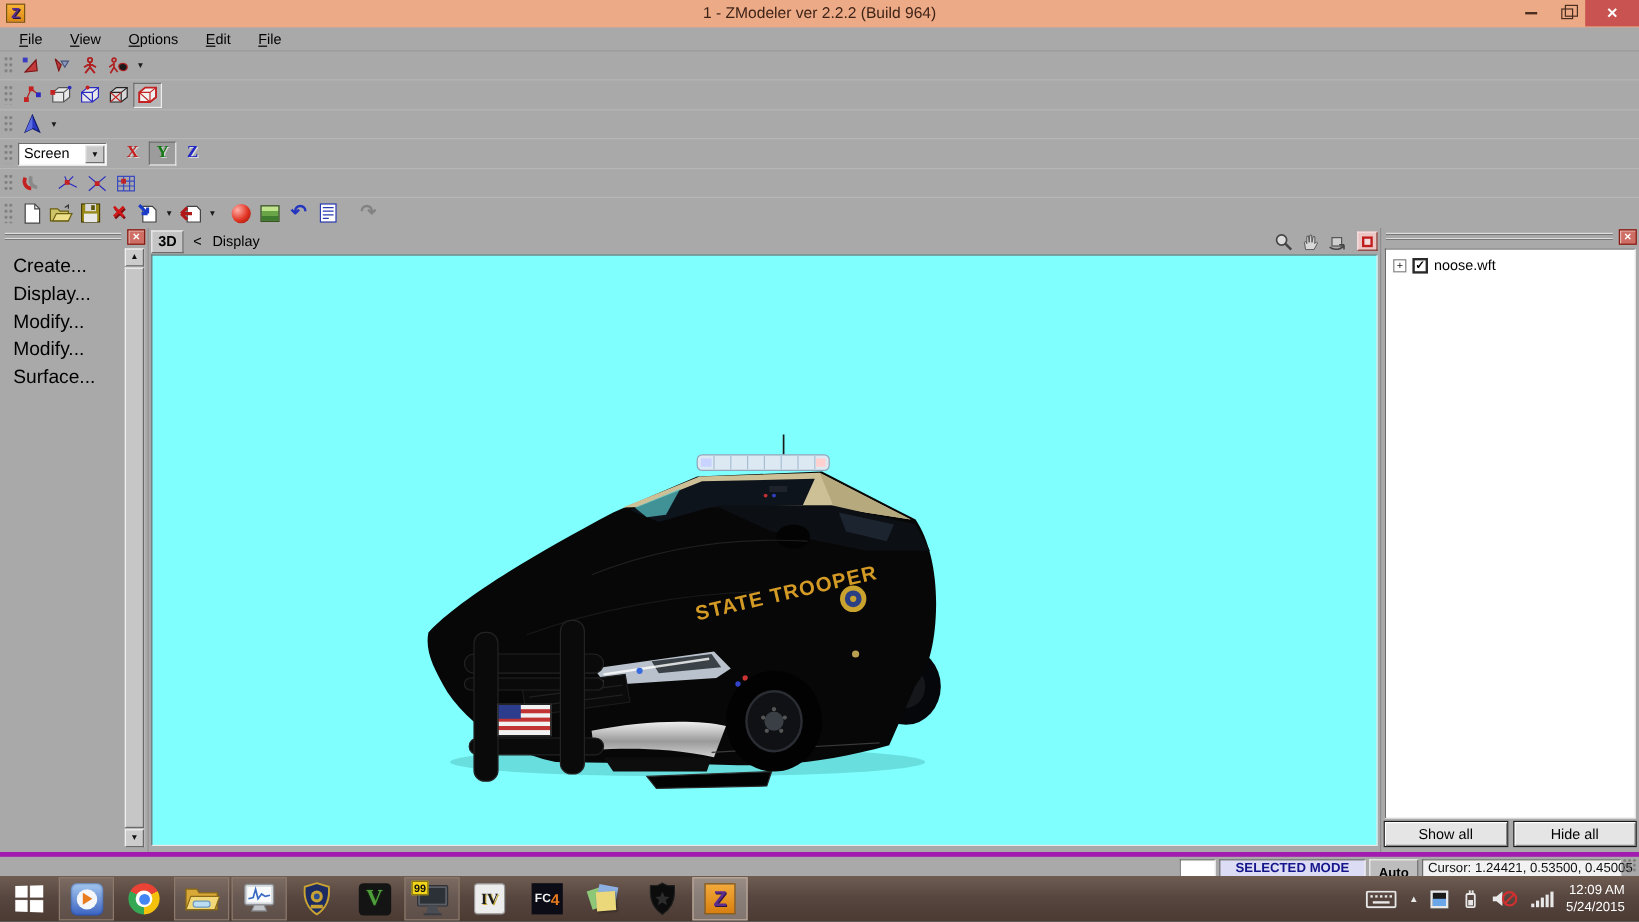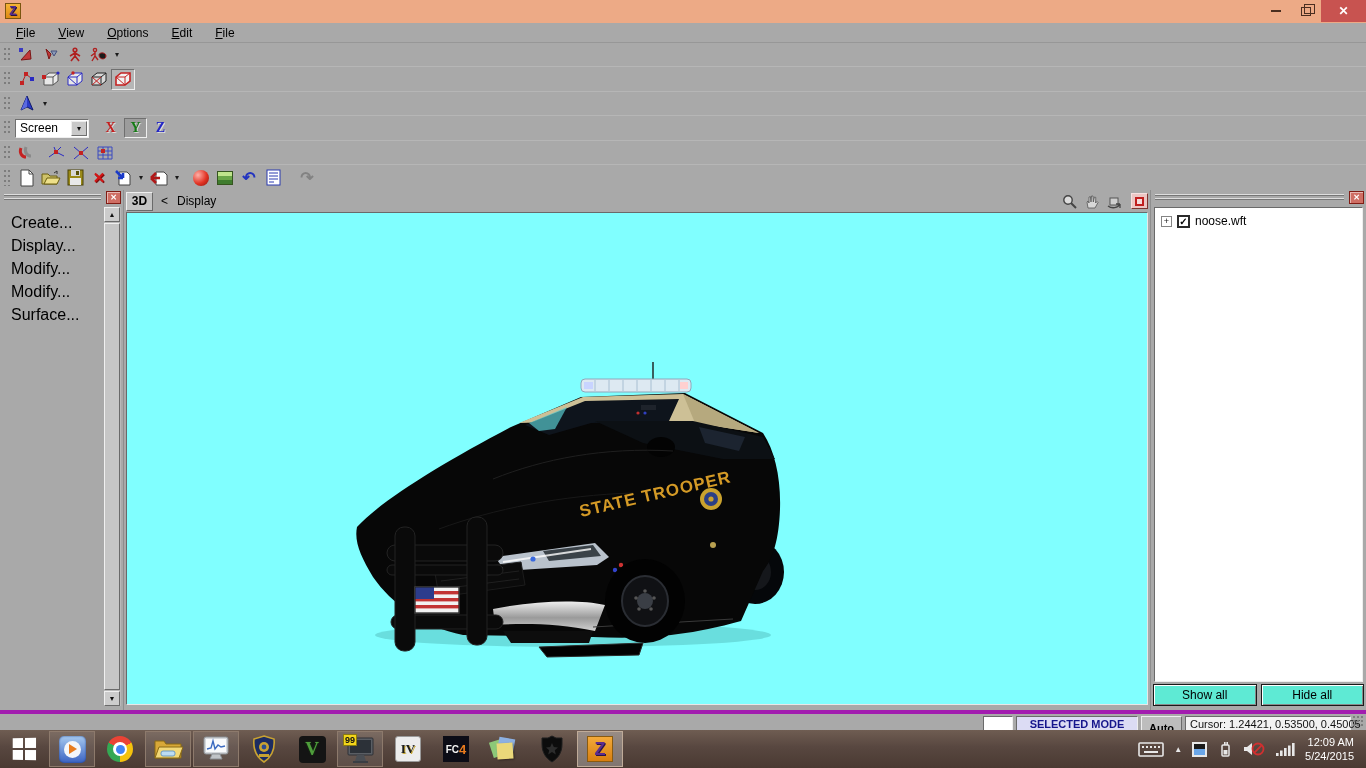--- a/index.html
+++ b/index.html
@@ -68,21 +68,21 @@
 .canvas{position:absolute;left:2px;right:2px;top:22px;bottom:5px;background:#80ffff;border:1px solid;border-color:#6a6a6a #e8e8e8 #e8e8e8 #6a6a6a}
 .carsvg{position:absolute;left:216px;top:146px;width:450px;height:300px}
 
 .rpanel{position:absolute;left:1150px;top:190px;width:216px;height:520px;background:#a9a9a9;border-left:1px solid #8e8e8e}
 .rlist{position:absolute;left:3px;right:3px;top:17px;bottom:28px;background:#fff;border:1px solid;border-color:#6a6a6a #eee #eee #6a6a6a;overflow:hidden}
 .trow{display:flex;align-items:center;gap:5px;padding:6px 0 0 6px}
 .expand{width:11px;height:11px;border:1px solid #848484;background:#fff;font-size:9px;line-height:9px;text-align:center;color:#222}
 .cbox{width:13px;height:13px;border:2px solid #2a2a2a;background:#fff;font-size:10px;font-weight:bold;line-height:9px;text-align:center;color:#000}
 .tlabel{font-size:12px;color:#000}
 .rbtns{position:absolute;left:2px;right:2px;bottom:4px;height:22px;display:flex;gap:4px}
-.btn95{flex:1;background:#5eead4;border:1px solid #1a1a1a;box-shadow:inset 1px 1px 0 #fff,inset -1px -1px 0 #8a8a8a;font-size:12px;display:flex;align-items:center;justify-content:center;color:#000}
+.btn95{flex:1;background:#e5e5e5;border:1px solid #1a1a1a;box-shadow:inset 1px 1px 0 #fff,inset -1px -1px 0 #8a8a8a;font-size:12px;display:flex;align-items:center;justify-content:center;color:#000}
 
 
 .statusbar{position:absolute;left:0;top:710px;width:100%;height:20px;background:#a9a9a9;border-top:4px solid #a21caf}
 .sb-white{position:absolute;left:983px;top:2px;width:30px;height:16px;background:#fff;border:1px solid;border-color:#6a6a6a #eee #eee #6a6a6a}
 .sb-mode{position:absolute;left:1016px;top:2px;width:122px;height:16px;background:#dcdcf4;border:1px solid;border-color:#6a6a6a #eee #eee #6a6a6a;color:#16168c;font-weight:bold;font-size:11px;display:flex;align-items:center;justify-content:center}
 .sb-auto{position:absolute;left:1141px;top:2px;width:41px;height:24px;background:#bdbdbd;border:1px solid;border-color:#eee #6a6a6a #6a6a6a #eee;font-weight:bold;font-size:11px;display:flex;align-items:center;justify-content:center;color:#000}
 .sb-cursor{position:absolute;left:1185px;top:2px;width:166px;height:16px;background:#f2f2f2;border:1px solid;border-color:#6a6a6a #eee #eee #6a6a6a;font-size:11px;display:flex;align-items:center;padding-left:4px;color:#111;white-space:nowrap}
 .sb-grip{position:absolute;right:2px;bottom:3px;width:12px;height:12px;background-image:radial-gradient(circle at 2px 2px,#7d7d7d 1px,transparent 1.3px);background-size:4px 4px}
 
 
@@ -121,20 +121,21 @@
 
 svg.ic{display:block}
 </style>
 </head>
 <body>
 
 <div id="screen">
 
   <div class="titlebar">
     <div class="appicon">Z</div>
+    <div class="title">1 - ZModeler ver 2.2.2 (Build 964)</div>
     <div class="wctl">
       <div class="wbtn">
           <span class="minbar"></span>
         </div>
       <div class="wbtn">
           <span class="resto"></span>
         </div>
       <div class="wbtn close">
           <span>✕</span>
         </div>

